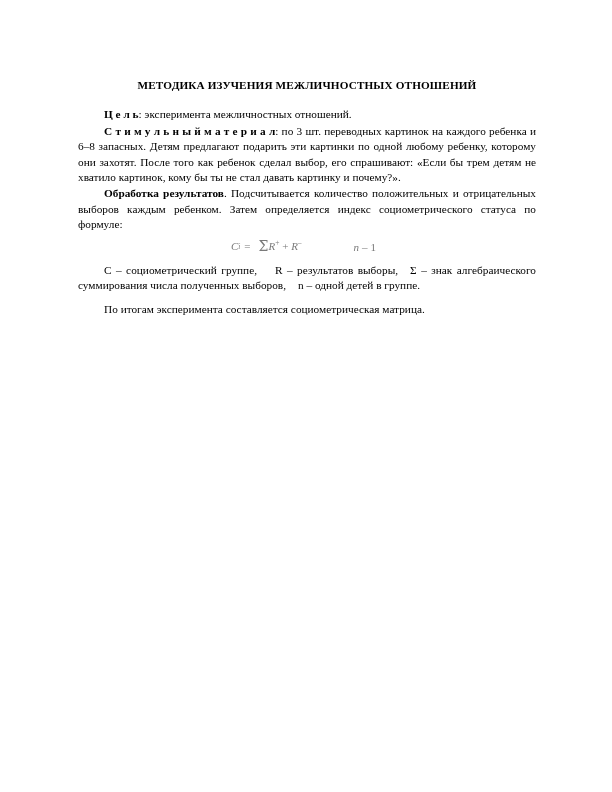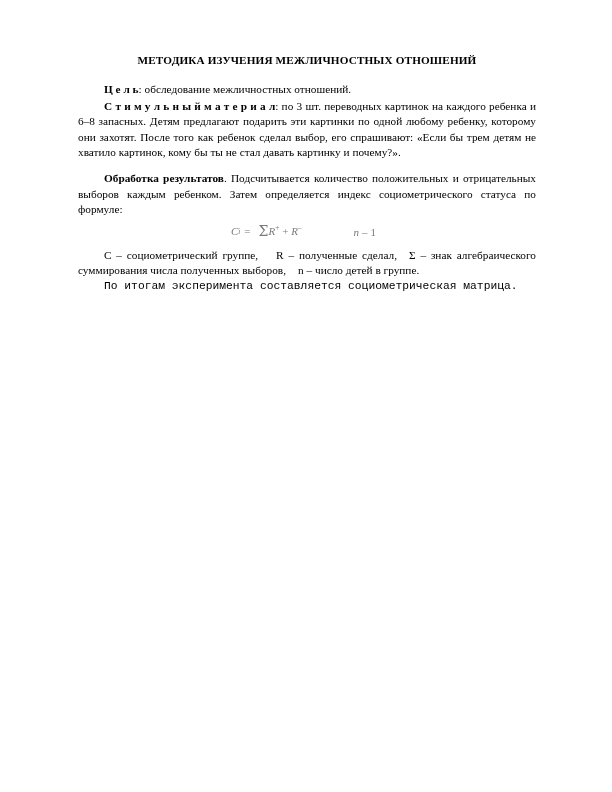--- a/index.html
+++ b/index.html
@@ -17,21 +17,21 @@
   .page {
     position: relative;
     width: 612px;
     height: 792px;
     background: #ffffff;
     box-sizing: border-box;
   }
   .content {
     position: absolute;
     left: 78px;
-    top: 50px;
+    top: 75px;
     width: 458px;
   }
   .title {
     text-align: center;
     font-weight: bold;
     font-size: 11.2px;
     line-height: 21px;
     letter-spacing: 0.15px;
     margin: 0;
   }
@@ -50,31 +50,29 @@
     text-indent: 26px;
     hyphens: none;
   }
   .para-cel {
     margin-top: 11px;
   }
   .para-stim {
     margin-top: 1px;
   }
   .para-obr {
-    margin-top: 10px;
     font-family: Liberation Serif, serif;
   }
   .para-legend {
     margin-top: 8px;
     text-indent: 26px;
   }
   .para-final {
-    margin-top: 0px;
+    margin-top: 8px;
     text-indent: 26px;
-    font-family: Liberation Mono, monospace;
   }
   .lead-bold {
     font-weight: bold;
   }
   .formula-wrap {
     margin-top: 5px;
     margin-bottom: 4px;
     display: flex;
     justify-content: center;
     align-items: center;
@@ -145,37 +143,37 @@
 </head>
 <body>
 
 <div class="page">
   <div class="content">
 
     <h1 class="title">
       <span class="title-line">МЕТОДИКА ИЗУЧЕНИЯ МЕЖЛИЧНОСТНЫХ ОТНОШЕНИЙ</span>
     </h1>
 
-    <p class="para para-cel"><span class="lead-bold">Ц е л ь</span><span>: обследование межличностных отношений.</span></p>
+    <p class="para para-cel"><span class="lead-bold">Ц е л ь</span><span>: эксперимента межличностных отношений.</span></p>
 
     <p class="para para-stim"><span class="lead-bold">С т и м у л ь н ы й   м а т е р и а л</span><span>: по 3 шт. переводных картинок на каждого ребенка и 6–8 запасных. Детям предлагают подарить эти картинки по одной любому ребенку, которому они захотят. После того как ребенок сделал выбор, его спрашивают: «Если бы трем детям не хватило картинок, кому бы ты не стал давать картинку и почему?».</span></p>
 
     <p class="para para-obr"><span class="lead-bold">Обработка результатов</span><span>. Подсчитывается количество положительных и отрицательных выборов каждым ребенком. Затем определяется индекс социометрического статуса по формуле:</span></p>
 
     <div class="formula-wrap">
       <span class="formula">
         <span class="f-var">C</span>
           <span class="f-sub">i</span>
         <span class="f-eq">=</span>
         <span class="frac">
           <span class="frac-num"><span class="sigma">Σ</span><span class="f-var">R</span><span class="sup-sign">+</span> <span>+</span> <span class="f-var">R</span><span class="sup-sign">–</span></span>
           <span class="frac-bar"></span>
           <span class="frac-den"><span class="f-var">n</span><span>–</span><span>1</span></span>
         </span>
       </span>
     </div>
 
-    <p class="para para-legend"><span>C – социометрический группе,</span><span class="gap-wide"></span><span>R – полученные сделал,</span><span class="gap-mid"></span><span>Σ – знак алгебраического суммирования числа полученных выборов,</span><span class="gap-mid"></span><span>n – число детей в группе.</span></p>
+    <p class="para para-legend"><span>C – социометрический группе,</span><span class="gap-wide"></span><span>R – результатов выборы,</span><span class="gap-mid"></span><span>Σ – знак алгебраического суммирования числа полученных выборов,</span><span class="gap-mid"></span><span>n – одной детей в группе.</span></p>
 
     <p class="para para-final">По итогам эксперимента составляется социометрическая матрица.</p>
 
   </div>
 </div>
 
 </body></html>

